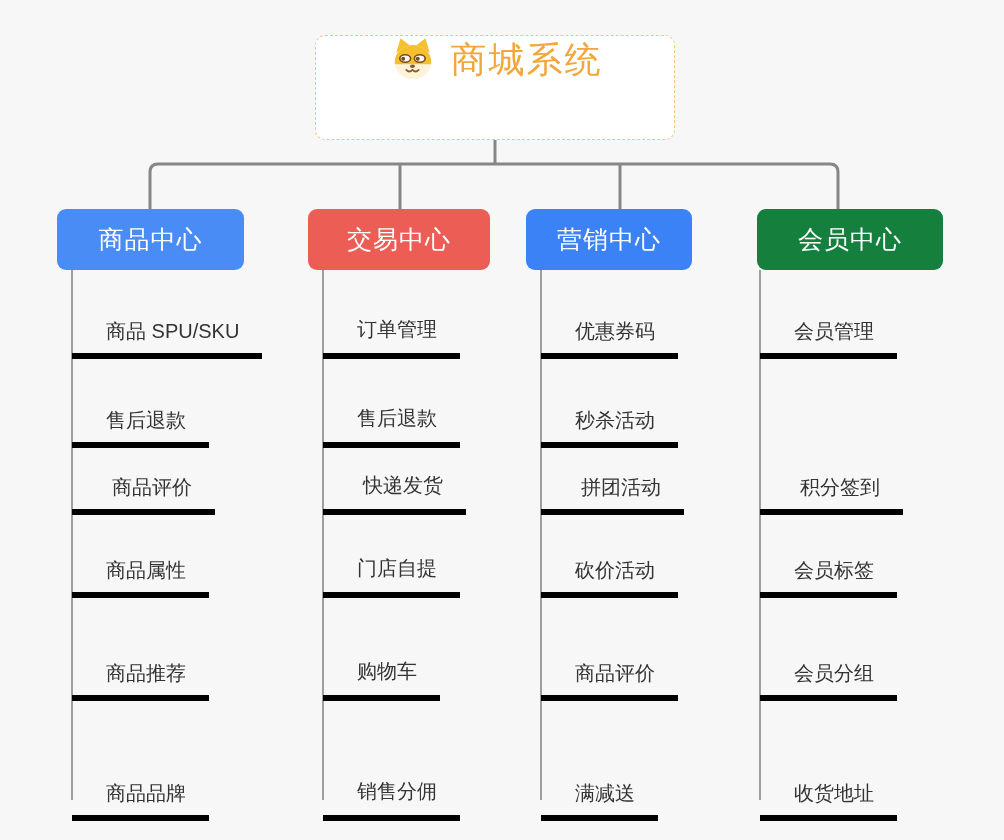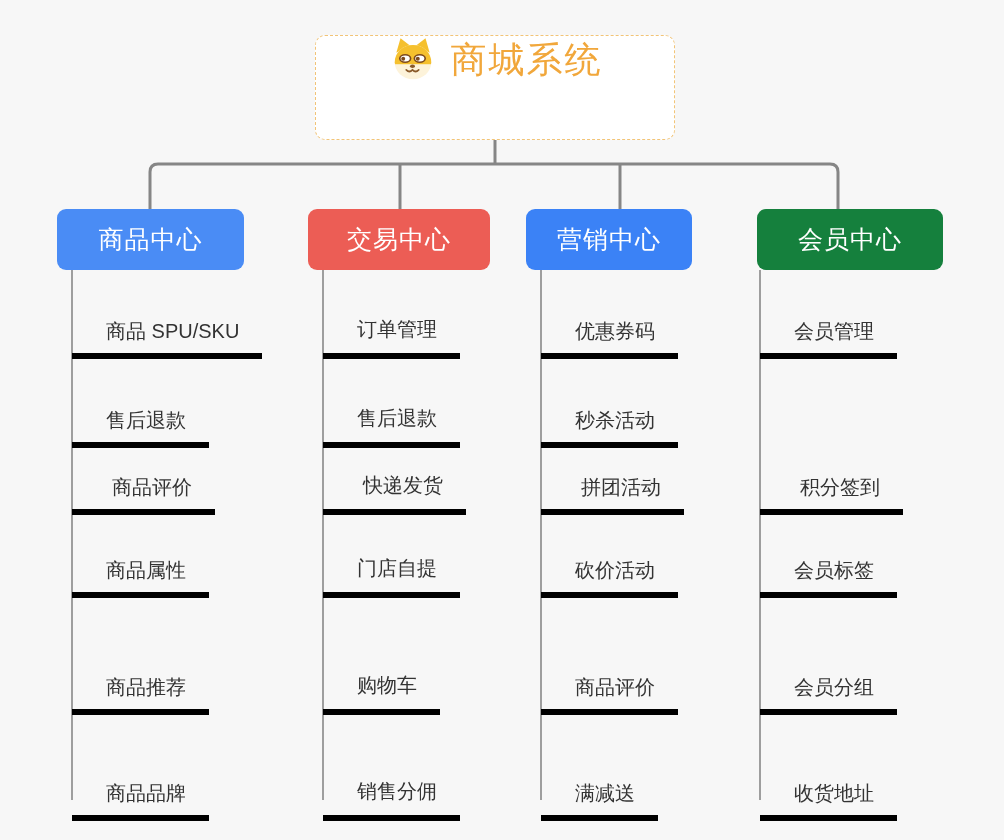--- a/index.html
+++ b/index.html
@@ -45,21 +45,21 @@
   
   .leaf {
     position:absolute; display:inline-block;
     padding:0 23px 7px 34px;
     border-bottom:6px solid #000000;
     font-size:20px; line-height:30px; color:#333333;
     white-space:nowrap;
   }
   .c0 { left:72px; } .c1 { left:323px;font-family:Liberation Mono, monospace; } .c2 { left:541px;text-align:right; } .c3 { left:760px; }
   .r0 { top:316px; } .r1 { top:405px; } .r2 { top:472px;padding-left:40px; }
-  .r3 { top:555px; } .r4 { top:672px; } .r5 { top:778px; }
+  .r3 { top:555px; } .r4 { top:658px; } .r5 { top:778px; }
 </style>
 </head>
 <body>
 
 <div class="canvas">
 
   <svg class="connectors" width="1004" height="840" viewBox="0 0 1004 840">
     <path d="M495 140 V164" stroke="#868686" stroke-width="3" fill="none"></path>
     <path d="M150 210 V172 Q150 164 158 164 H830 Q838 164 838 172 V210" stroke="#868686" stroke-width="3" fill="none"></path>
     <path d="M400 164 V210" stroke="#868686" stroke-width="3" fill="none"></path>

